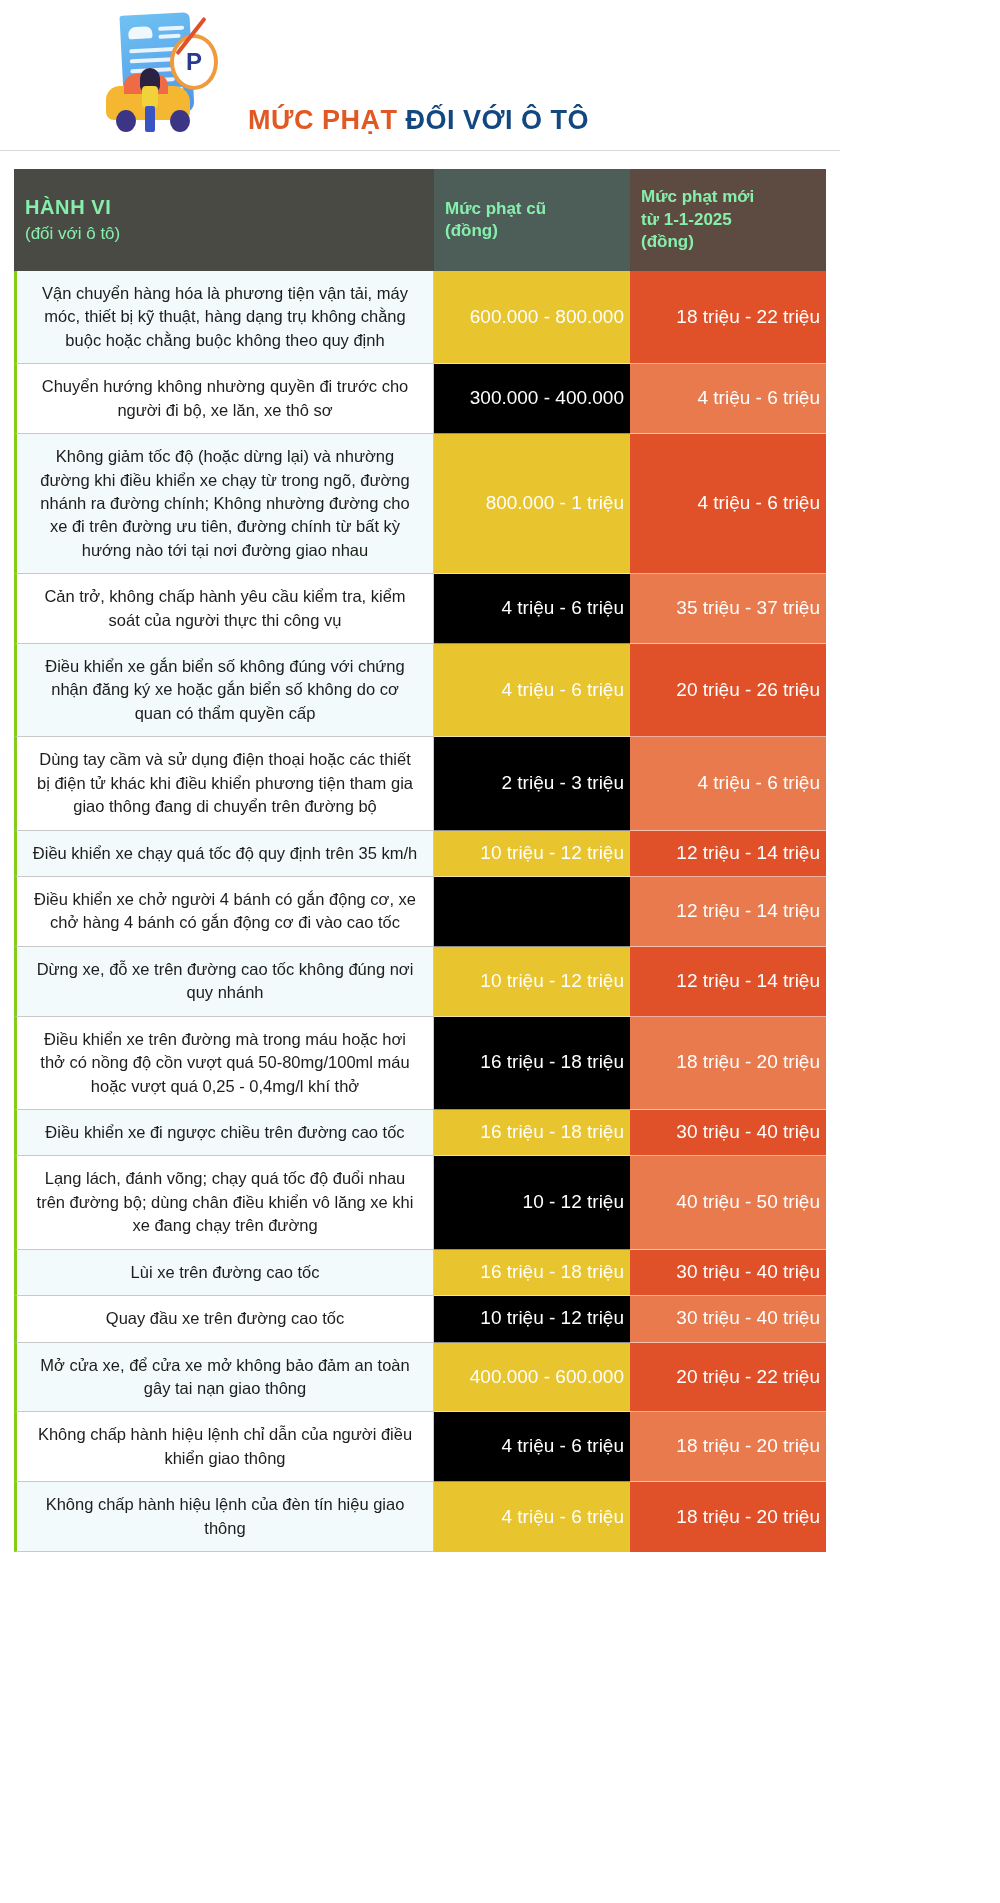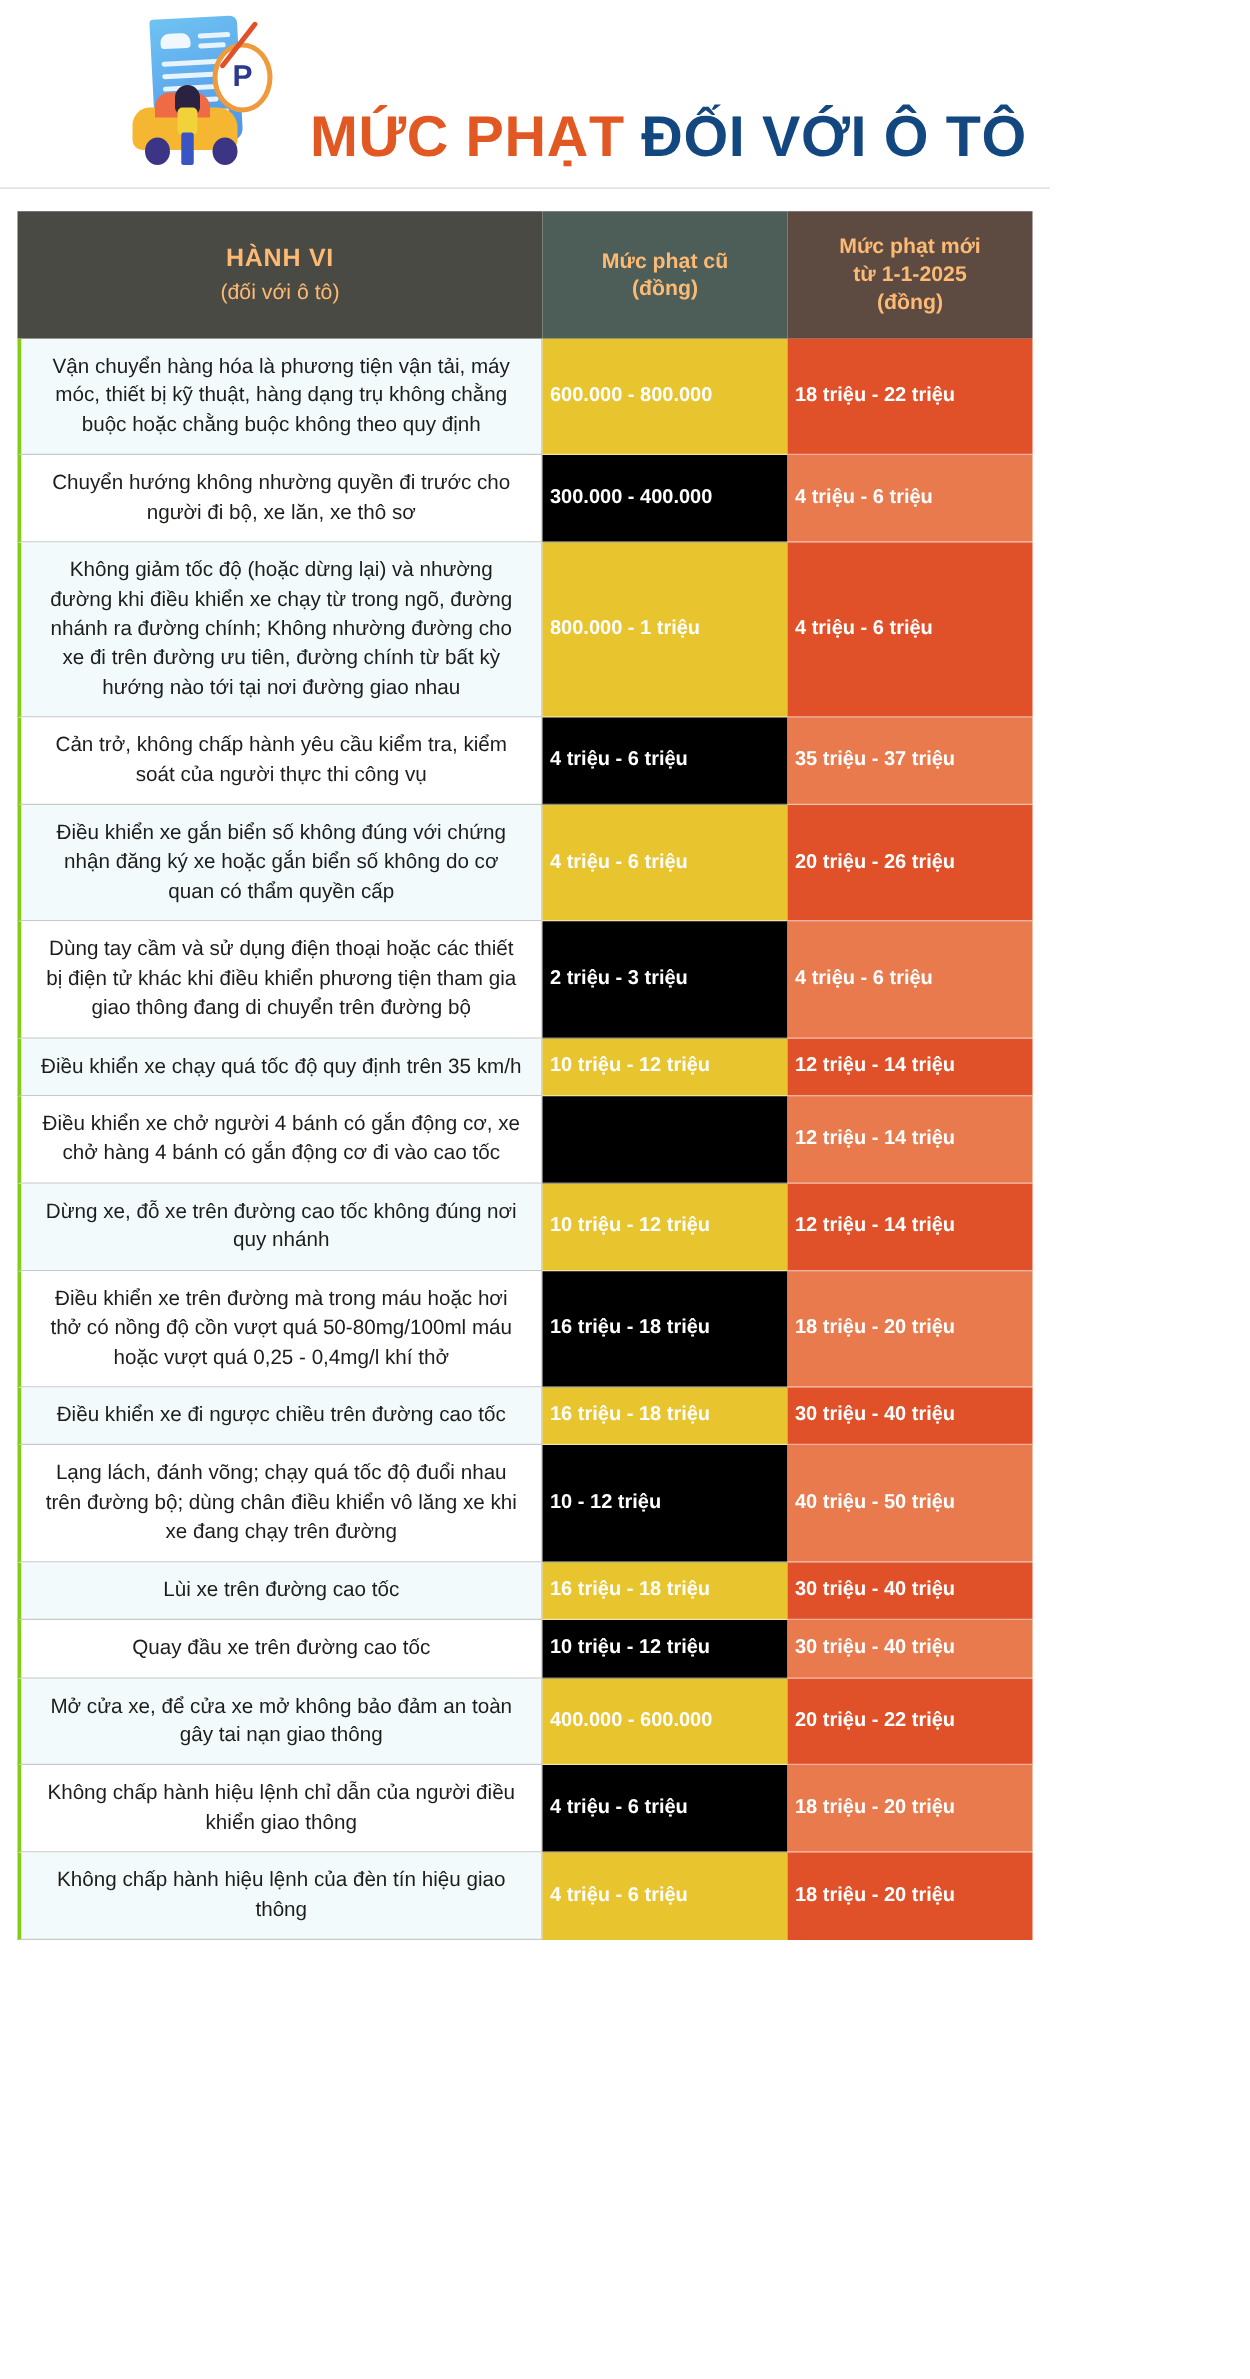--- a/index.html
+++ b/index.html
@@ -32,21 +32,21 @@
     top:10px;
     width:140px;
     height:130px;
   }
   .title-wrap{
     margin-left:152px;
     padding-bottom:14px;
     white-space:nowrap;
   }
   .title-main,.title-sub{
-    font-size:46px;
+    font-size:27px;
     font-weight:bold;
     letter-spacing:0.5px;
     font-family:"Liberation Sans","DejaVu Sans",sans-serif;
   }
   .title-main{color:#e25822;}
   .title-sub{color:#12477f;}
 
   .rule{
     height:1px;
     background:#d8d8d8;
@@ -60,22 +60,22 @@
     border-spacing:0;
     width:812px;
     margin-left:14px;
     table-layout:fixed;
   }
   table.fines col.c-behavior{width:420px;}
   table.fines col.c-old{width:196px;}
   table.fines col.c-new{width:196px;}
 
   thead th{
-    color:#fdba74;
-    text-align:center;
+    color:#86efac;
+    text-align:left;
     vertical-align:middle;
     padding:14px 10px;
     font-size:17px;
     line-height:1.32;
     font-weight:bold;
     border:1px solid rgba(255,255,255,0.0);
     box-sizing:border-box;
   }
   th.h-behavior{
     background:#4a4a44;
@@ -105,24 +105,24 @@
     font-size:16.5px;
     line-height:1.42;
     padding:11px 14px;
     border-left:3px solid #84cc16;
     border-right:1px solid #c9c9c9;
   }
   tbody tr.odd td.behavior{background:#f2fafb;}
   tbody tr.even td.behavior{background:#ffffff;}
 
   tbody td.amount{
-    text-align:left;
+    text-align:right;
     color:#ffffff;
-    font-weight:bold;
-    font-size:16px;
+    font-weight:normal;
+    font-size:19px;
     line-height:1.3;
     padding:8px 6px;
     border-bottom:1px solid rgba(255,255,255,0.55);
   }
   tbody tr.odd td.old{background:#e8c42e;}
   tbody tr.even td.old{background:#000000;}
   tbody tr.odd td.new{background:#e0512a;}
   tbody tr.even td.new{background:#e87a4e;}
 
   tbody tr:last-child td{border-bottom:1px solid #c9c9c9;}

